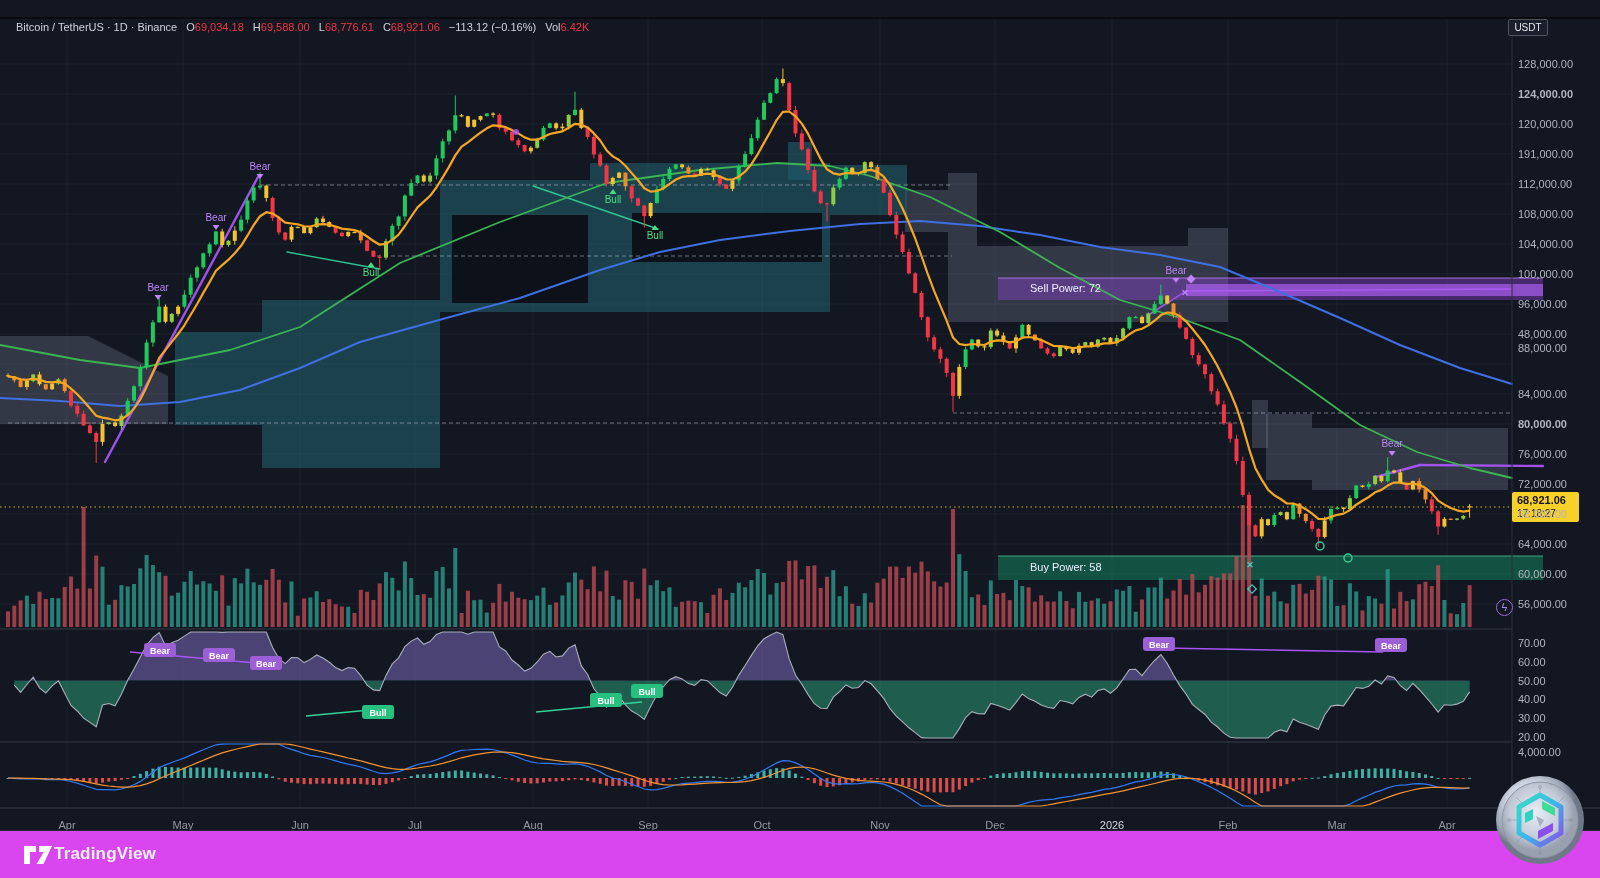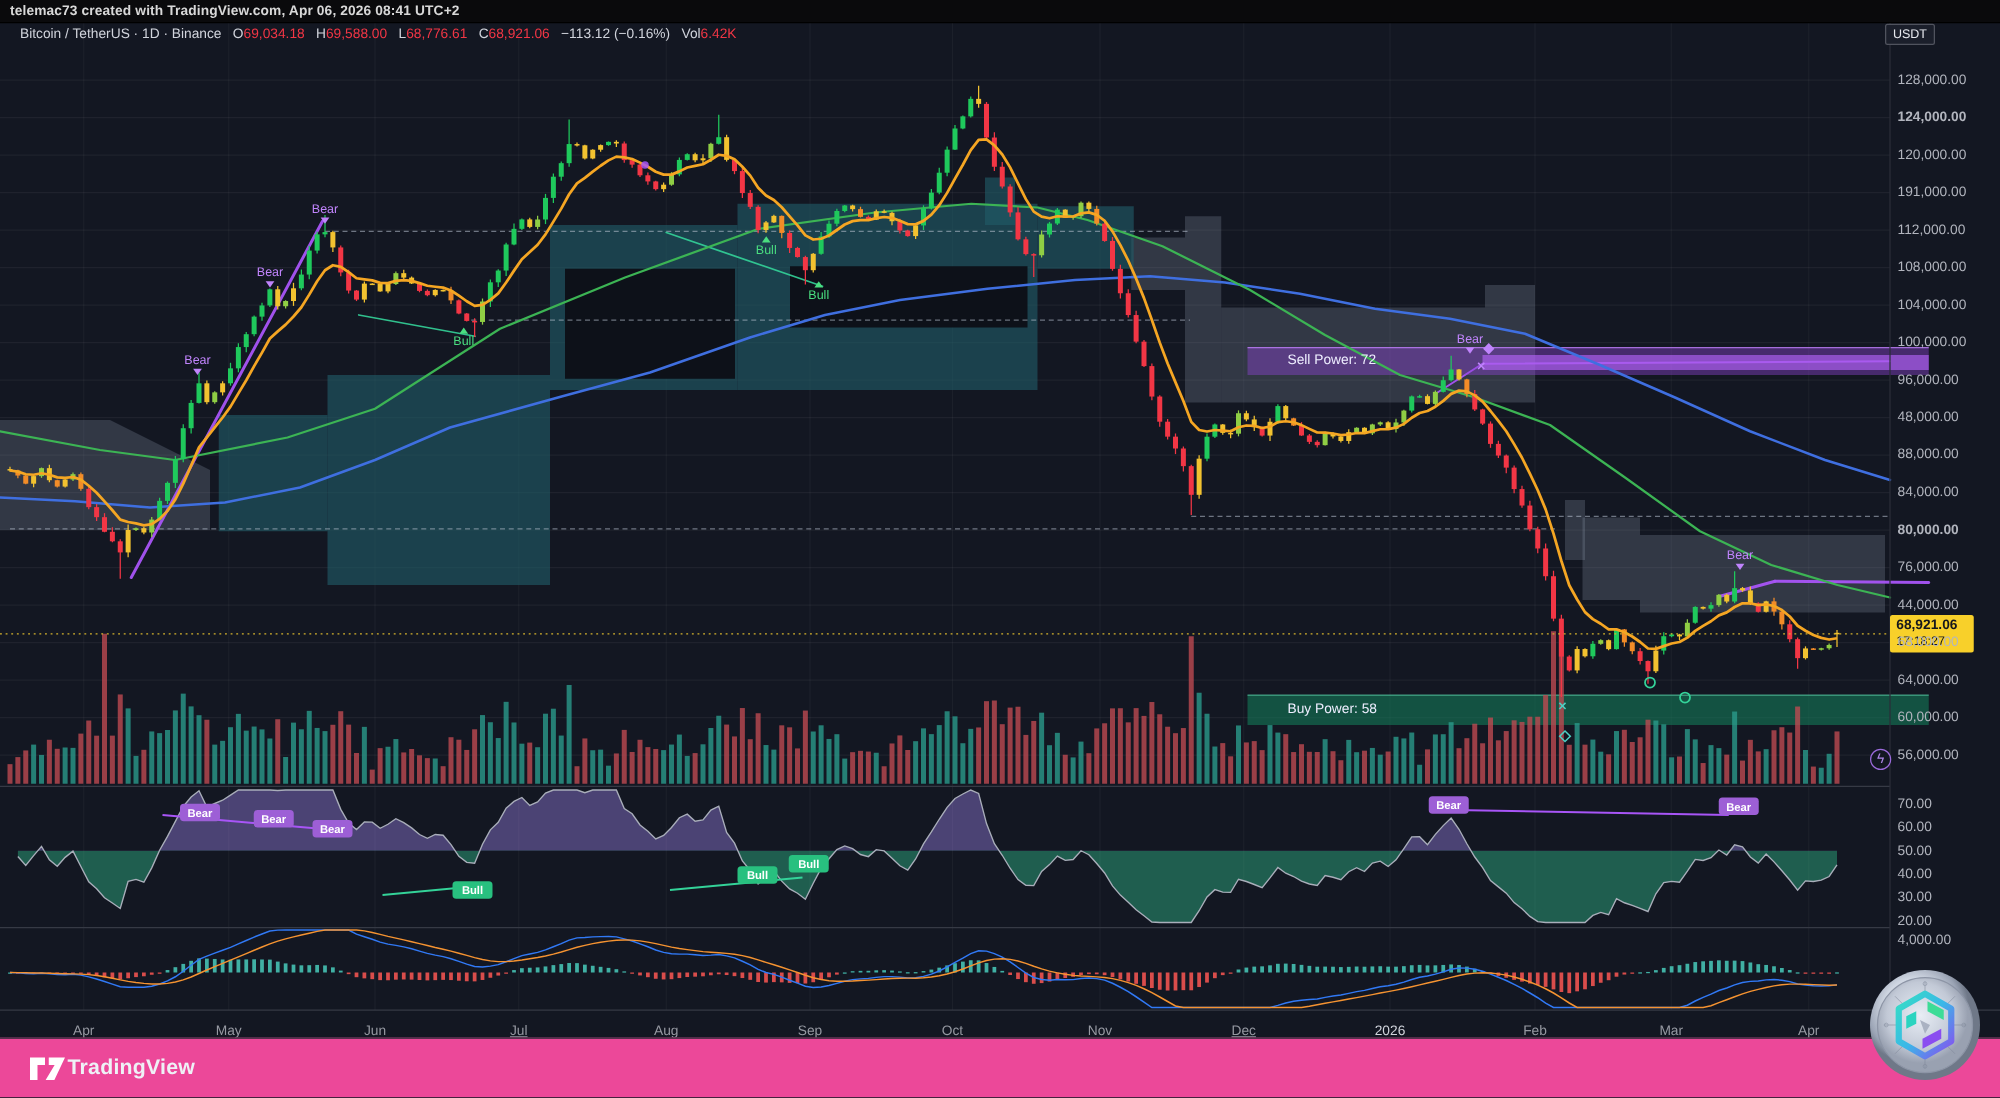--- a/index.html
+++ b/index.html
@@ -14,33 +14,30 @@
   #usdt-btn{left:1508px;top:19px;width:40px;height:17px;background:#1b1f2b;border:1px solid #50535e;
             border-radius:2px;color:#e6e8ee;font-size:10px;text-align:center;line-height:16px;box-sizing:border-box;}
   .axis-label{position:absolute;left:1518px;color:#b2b5be;font-size:11px;transform:translateY(-6px);white-space:nowrap;}
   .month-label{position:absolute;top:819px;color:#9598a1;font-size:11px;transform:translateX(-50%);}
   .month-label.year{color:#d1d4dc;}
   #price-tag{left:1512px;top:492px;width:58px;background:#f8d02a;color:#15171c;border-radius:2px;
              padding:2px 4px 2px 5px;line-height:13px;}
   #price-tag .p{font-size:11px;font-weight:700;}
   #price-tag .t{font-size:10px;}
   .band-label{position:absolute;color:#eef;font-size:11px;}
-  #footer{position:absolute;left:0;top:830px;width:1600px;height:48px;background:#ec4899;border-top:1px solid #262a35;}
+  #footer{position:absolute;left:0;top:830px;width:1600px;height:48px;background:#d946ef;border-top:1px solid #262a35;}
   #footer .brand{position:absolute;left:54px;top:13px;color:#eef1f6;font-size:17px;font-weight:700;letter-spacing:.2px;}
   #bolt-btn{left:1496px;top:599px;width:17px;height:17px;border:1.4px solid #9b6bdc;border-radius:50%;
             color:#ab85e4;font-size:11px;line-height:15px;text-align:center;background:rgba(19,23,34,.85);box-sizing:border-box;}
   #coin{left:1495px;top:775px;}
 </style>
 </head>
 <body>
 
 <div id="stage">
-  <div id="topbar">
-    <span>telemac73 created with TradingView.com, Apr 06, 2026 08:41 UTC+2</span>
-  </div>
 
   <svg id="chart" width="1600" height="878" viewBox="0 0 1600 878">
       <g>
         <line x1="0" y1="604.0001350000338" x2="1512" y2="604.0001350000338" stroke="rgba(255,255,255,0.05)" stroke-width="1"></line>
         <line x1="0" y1="574.0001275000318" x2="1512" y2="574.0001275000318" stroke="rgba(255,255,255,0.05)" stroke-width="1"></line>
         <line x1="0" y1="544.0001200000299" x2="1512" y2="544.0001200000299" stroke="rgba(255,255,255,0.05)" stroke-width="1"></line>
         <line x1="0" y1="514.0001125000281" x2="1512" y2="514.0001125000281" stroke="rgba(255,255,255,0.05)" stroke-width="1"></line>
         <line x1="0" y1="484.0001050000262" x2="1512" y2="484.0001050000262" stroke="rgba(255,255,255,0.05)" stroke-width="1"></line>
         <line x1="0" y1="454.00009750002437" x2="1512" y2="454.00009750002437" stroke="rgba(255,255,255,0.05)" stroke-width="1"></line>
         <line x1="0" y1="424.00009000002245" x2="1512" y2="424.00009000002245" stroke="rgba(255,255,255,0.05)" stroke-width="1"></line>
@@ -1147,25 +1144,25 @@
       <div class="axis-label" style="top:64px;">128,000.00</div>
       <div class="axis-label" style="top:94px;font-weight:bold;">124,000.00</div>
       <div class="axis-label" style="top:124px;">120,000.00</div>
       <div class="axis-label" style="top:154px;">191,000.00</div>
       <div class="axis-label" style="top:184px;">112,000.00</div>
       <div class="axis-label" style="top:214px;">108,000.00</div>
       <div class="axis-label" style="top:244px;">104,000.00</div>
       <div class="axis-label" style="top:274px;">100,000.00</div>
       <div class="axis-label" style="top:304px;">96,000.00</div>
       <div class="axis-label" style="top:334px;">48,000.00</div>
-      <div class="axis-label" style="top:363px;">88,000.00</div>
+      <div class="axis-label" style="top:348px;">88,000.00</div>
       <div class="axis-label" style="top:394px;">84,000.00</div>
       <div class="axis-label" style="top:424px;font-weight:bold;">80,000.00</div>
       <div class="axis-label" style="top:454px;">76,000.00</div>
-      <div class="axis-label" style="top:484px;">44,000.00</div>
+      <div class="axis-label" style="top:484px;">72,000.00</div>
       <div class="axis-label" style="top:514px;">68,000.00</div>
       <div class="axis-label" style="top:544px;">64,000.00</div>
       <div class="axis-label" style="top:574px;">60,000.00</div>
       <div class="axis-label" style="top:604px;">56,000.00</div>
       <div class="axis-label" style="top:643px;">70.00</div>
       <div class="axis-label" style="top:662px;">60.00</div>
       <div class="axis-label" style="top:681px;">50.00</div>
       <div class="axis-label" style="top:699px;">40.00</div>
       <div class="axis-label" style="top:718px;">30.00</div>
       <div class="axis-label" style="top:737px;">20.00</div>

